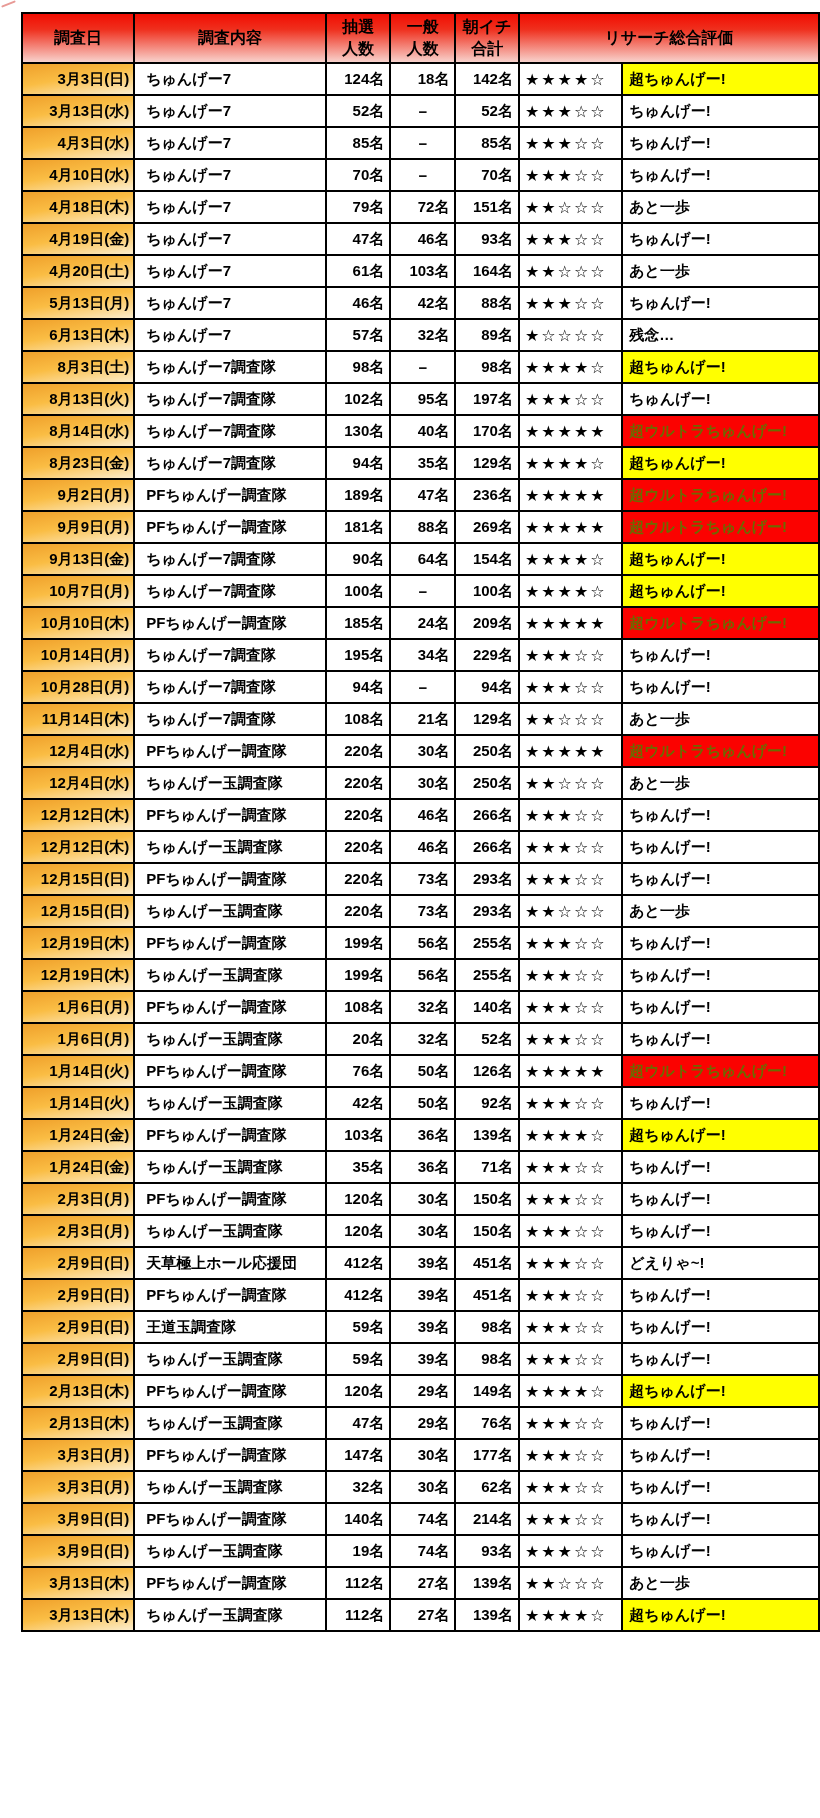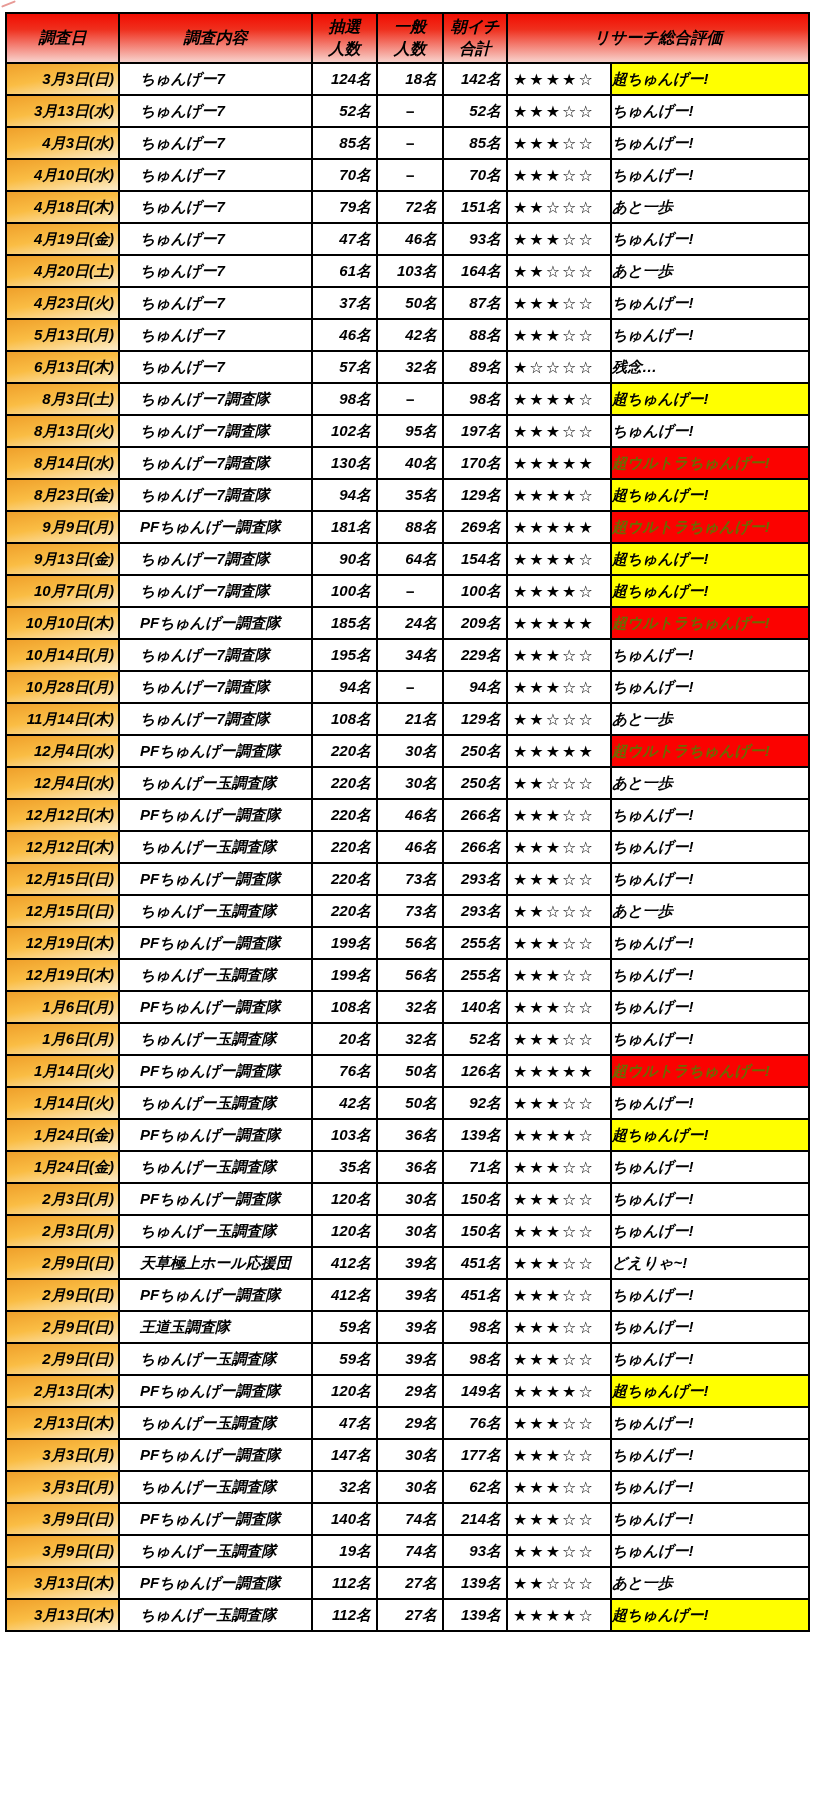--- a/index.html
+++ b/index.html
@@ -18,25 +18,24 @@
     left: 1px;
     top: 3px;
     width: 15px;
     height: 2px;
     background: #e89a96;
     transform: rotate(-22deg);
     border-radius: 2px;
   }
   table.research-table {
     position: absolute;
-    left: 5px;
+    left: 21px;
     top: 12px;
     border-collapse: collapse;
     table-layout: fixed;
-    font-style: italic;
   }
   th, td {
     border: 2px solid var(--grid, #000);
     overflow: hidden;
     white-space: nowrap;
     box-sizing: border-box;
     padding: 0;
   }
   thead th {
     height: 50px;
@@ -56,30 +55,30 @@
     background: #ffffff;
   }
   td.c-date {
     text-align: right;
     padding-right: 4px;
     background: linear-gradient(170deg,
       var(--dg-top, #efa02b) 0%,
       var(--dg-mid, #fabd44) 45%,
       var(--dg-bot, #fcedcc) 100%);
   }
-  td.c-content { text-align: left; padding-left: 20px; }
+  td.c-content { text-align: left; padding-left: 11px; }
   td.c-num { text-align: right; padding-right: 5px; }
   td.c-num.dash { text-align: center; padding-right: 0; }
   td.c-stars {
     text-align: left;
     padding-left: 5px;
     font-size: 16px;
     letter-spacing: 2px;
   }
-  td.c-rating { text-align: left; }
+  td.c-rating { text-align: left; padding-left: 6px; }
   td.c-rating.hl-yellow { background: var(--hl-yellow, #ffff00); }
   td.c-rating.hl-red {
     background: var(--hl-red, #fb0200);
     color: var(--red-text, #6b6b00);
     margin-left: 8px;
   }
 </style>
 </head>
 <body>
 
@@ -163,29 +162,20 @@
       <tr>
     <td class="c-date">4月20日(土)</td>
     <td class="c-content">ちゅんげー7</td>
     <td class="c-num">61名</td>
     <td class="c-num">103名</td>
     <td class="c-num">164名</td>
     <td class="c-stars">★★☆☆☆</td>
     <td class="c-rating">あと一歩</td>
   </tr>
       <tr>
-    <td class="c-date">4月23日(火)</td>
-    <td class="c-content">ちゅんげー7</td>
-    <td class="c-num">37名</td>
-    <td class="c-num">50名</td>
-    <td class="c-num">87名</td>
-    <td class="c-stars">★★★☆☆</td>
-    <td class="c-rating">ちゅんげー!</td>
-  </tr>
-      <tr>
     <td class="c-date">5月13日(月)</td>
     <td class="c-content">ちゅんげー7</td>
     <td class="c-num">46名</td>
     <td class="c-num">42名</td>
     <td class="c-num">88名</td>
     <td class="c-stars">★★★☆☆</td>
     <td class="c-rating">ちゅんげー!</td>
   </tr>
       <tr>
     <td class="c-date">6月13日(木)</td>
@@ -226,20 +216,29 @@
       <tr>
     <td class="c-date">8月23日(金)</td>
     <td class="c-content">ちゅんげー7調査隊</td>
     <td class="c-num">94名</td>
     <td class="c-num">35名</td>
     <td class="c-num">129名</td>
     <td class="c-stars">★★★★☆</td>
     <td class="c-rating hl-yellow">超ちゅんげー!</td>
   </tr>
       <tr>
+    <td class="c-date">9月2日(月)</td>
+    <td class="c-content">PFちゅんげー調査隊</td>
+    <td class="c-num">189名</td>
+    <td class="c-num">47名</td>
+    <td class="c-num">236名</td>
+    <td class="c-stars">★★★★★</td>
+    <td class="c-rating hl-red">超ウルトラちゅんげー!</td>
+  </tr>
+      <tr>
     <td class="c-date">9月9日(月)</td>
     <td class="c-content">PFちゅんげー調査隊</td>
     <td class="c-num">181名</td>
     <td class="c-num">88名</td>
     <td class="c-num">269名</td>
     <td class="c-stars">★★★★★</td>
     <td class="c-rating hl-red">超ウルトラちゅんげー!</td>
   </tr>
       <tr>
     <td class="c-date">9月13日(金)</td>

